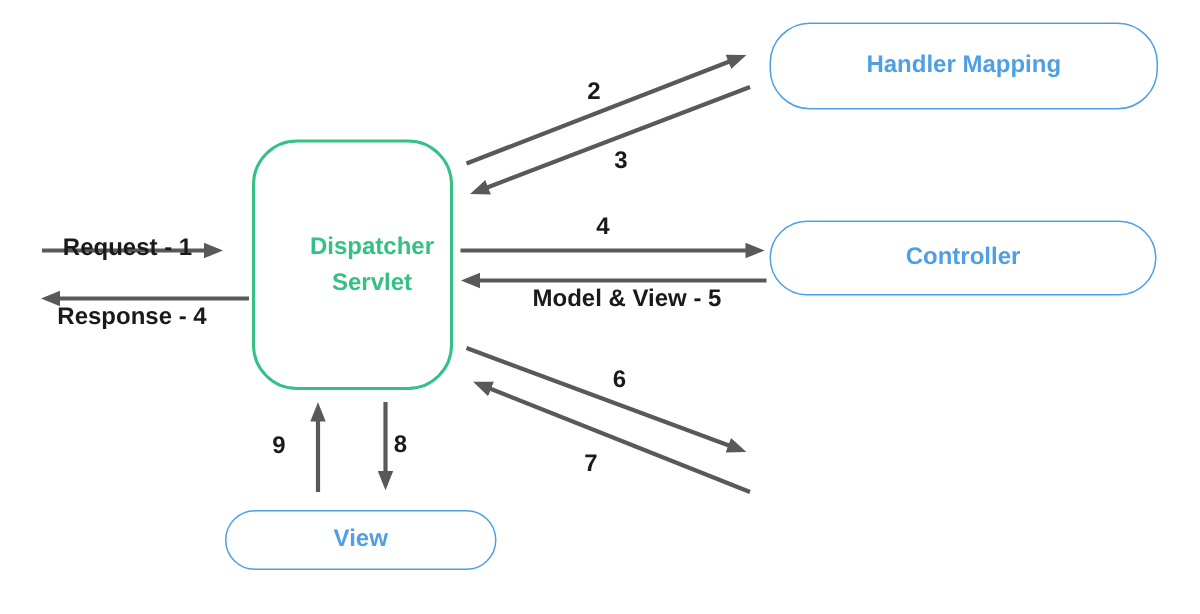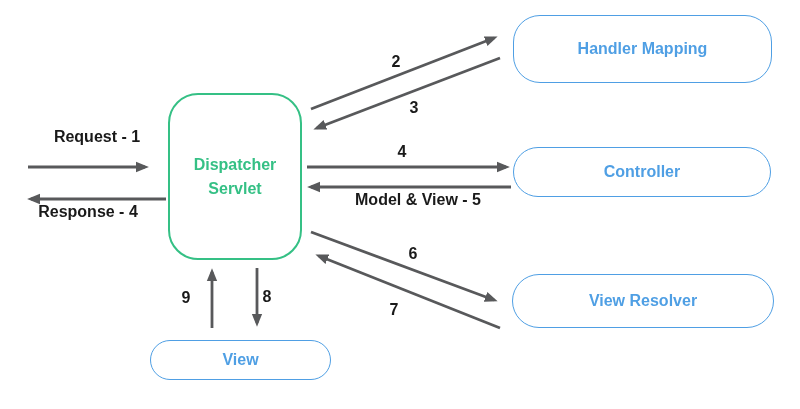--- a/index.html
+++ b/index.html
@@ -77,41 +77,38 @@
     <line class="arrow" x1="311" y1="109" x2="494" y2="38" marker-end="url(#ah)"></line>
     <line class="arrow" x1="500" y1="58" x2="317" y2="128" marker-end="url(#ah)"></line>
     <line class="arrow" x1="307" y1="167" x2="506" y2="167" marker-end="url(#ah)"></line>
     <line class="arrow" x1="511" y1="187" x2="311" y2="187" marker-end="url(#ah)"></line>
     <line class="arrow" x1="311" y1="232" x2="494" y2="300" marker-end="url(#ah)"></line>
     <line class="arrow" x1="500" y1="328" x2="319" y2="256" marker-end="url(#ah)"></line>
     <line class="arrow" x1="257" y1="268" x2="257" y2="323" marker-end="url(#ah)"></line>
     <line class="arrow" x1="212" y1="328" x2="212" y2="272" marker-end="url(#ah)"></line>
   </svg>
 
-  <div class="node node-green" style="left:168px; top:93px; width:134px; height:167px; border-radius:30px;">
+  <div class="node node-green" style="left:168px; top:93px; width:134px; height:167px; border-radius:30px;justify-content:flex-end;">
     <span class="node-label" style="width:104px;">Dispatcher Servlet</span>
   </div>
 
-  <div class="node node-blue" style="left:513px; top:15px; width:259px; height:68px; border-radius:27px;">
+  <div class="node node-blue" style="left:513px; top:15px; width:259px; height:58px; border-radius:27px;">
     <span class="node-label">Handler Mapping</span>
   </div>
 
   <div class="node node-blue" style="left:513px; top:147px; width:258px; height:50px; border-radius:25px;">
     <span class="node-label">Controller</span>
   </div>
 
-  <div class="node node-blue" style="left:512px; top:274px; width:262px; height:54px; border-radius:27px;">
-    <span class="node-label">View Resolver</span>
-  </div>
 
   <div class="node node-blue" style="left:150px; top:340px; width:181px; height:40px; border-radius:25px;">
     <span class="node-label">View</span>
   </div>
 
-  <div class="edge-label" style="left:85px; top:137px;margin-left:12px;">Request - 1</div>
+  <div class="edge-label" style="left:85px; top:166px;">Request - 1</div>
   <div class="edge-label" style="left:88px; top:212px;">Response - 4</div>
   <div class="edge-label" style="left:396px; top:62px;">2</div>
   <div class="edge-label" style="left:414px; top:108px;">3</div>
   <div class="edge-label" style="left:402px; top:152px;">4</div>
   <div class="edge-label" style="left:418px; top:200px;text-align:right;">Model &amp; View - 5</div>
   <div class="edge-label" style="left:413px; top:254px;">6</div>
   <div class="edge-label" style="left:394px; top:310px;">7</div>
   <div class="edge-label" style="left:267px; top:297px;">8</div>
   <div class="edge-label" style="left:186px; top:298px;">9</div>
 

